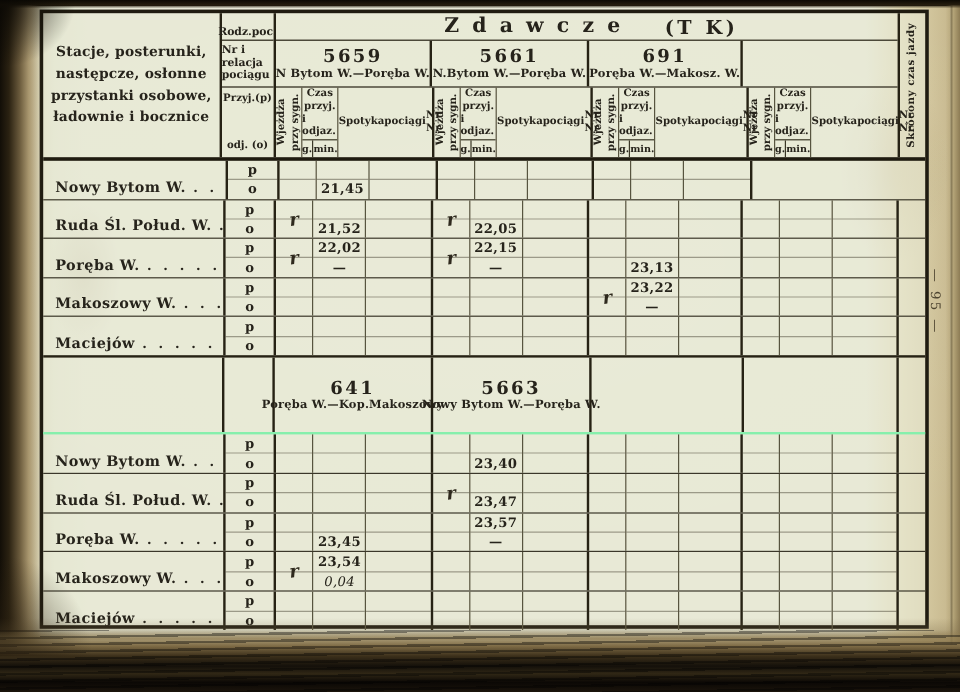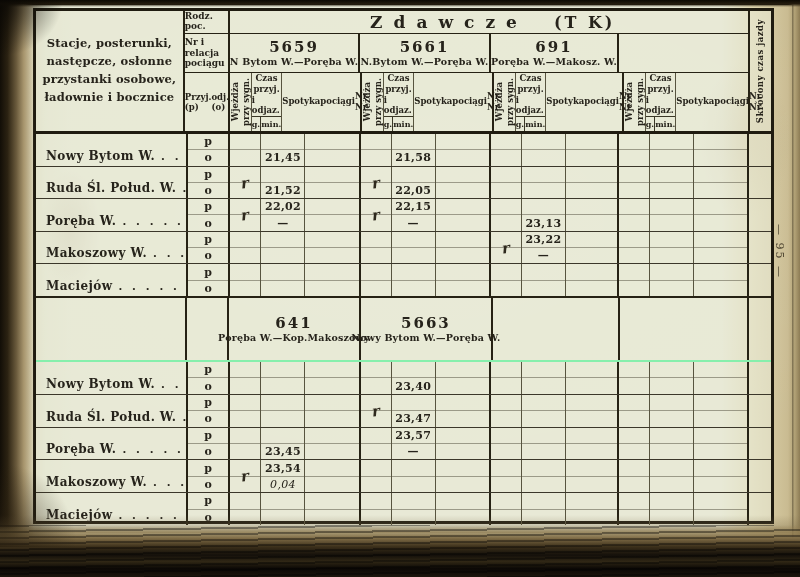--- a/index.html
+++ b/index.html
@@ -32,25 +32,25 @@
   .page-number{position:absolute;right:14px;top:224px;writing-mode:vertical-rl;
         font-size:11px;letter-spacing:2px;color:#4e4531;}
   
   .table{position:absolute;left:33px;top:8px;width:735px;height:510px;
          border:3px solid #1f1b10;box-sizing:content-box;background:rgba(231,233,214,.6);}
   .cell{box-sizing:border-box;}
   .header-band{display:flex;height:120px;border-bottom:3px solid #1f1b10;}
   .colA{width:152px;display:flex;flex-direction:column;justify-content:center;
         text-align:center;font-size:11.5px;font-weight:bold;line-height:1.55;letter-spacing:.2px;}
   .colB{width:43px;border-left:2px solid #262214;display:flex;flex-direction:column;font-size:9px;}
-  .rodz{height:22px;border-bottom:1.5px solid #262214;display:flex;flex-direction:column;
-        align-items:flex-start;justify-content:center;line-height:1.1;font-weight:bold;}
+  .rodz{height:22px;border-bottom:1.5px solid #262214;display:flex;flex-direction:row;
+        align-items:flex-end;justify-content:center;line-height:1.1;font-weight:bold;}
   .nrrel{height:38px;border-bottom:1.5px solid #262214;display:flex;flex-direction:column;
         align-items:flex-start;justify-content:center;line-height:1.15;font-weight:bold;}
-  .przyj{flex:1;display:flex;flex-direction:row;justify-content:space-between;
+  .przyj{flex:1;display:flex;flex-direction:column;justify-content:space-between;
         align-items:center;padding:4px 0 5px;font-weight:bold;font-size:8.5px;}
   .groups-wrap{width:518px;border-left:2px solid #262214;display:flex;flex-direction:column;}
   .title-row{height:22px;border-bottom:1.5px solid #262214;display:flex;align-items:center;
         justify-content:center;}
   .tmain{font-size:17px;font-weight:bold;letter-spacing:11px;margin-left:8px;}
   .tsuf{font-size:16px;font-weight:bold;letter-spacing:3px;margin-left:26px;}
   .train-row{height:38px;border-bottom:1.5px solid #262214;display:flex;}
   .train{display:flex;flex-direction:column;align-items:center;justify-content:center;}
   .train + .train{border-left:2px solid #262214;}
   .w130{width:130px;} .w128{width:128px;}
@@ -274,36 +274,20 @@
               <div class="half ph"></div>
               <div class="half oh">
                 <span class="num">21,45</span>
               </div>
             </div>
             <div class="cell sp">
               <div class="half ph"></div>
               <div class="half oh"></div>
             </div>
           </div>
-          <div class="bgroup w130">
-            <div class="cell wj">
-              <div class="half ph"></div>
-              <div class="half oh"></div>
-            </div>
-            <div class="cell cz">
-              <div class="half ph"></div>
-              <div class="half oh">
-                <span class="num">21,58</span>
-              </div>
-            </div>
-            <div class="cell sp">
-              <div class="half ph"></div>
-              <div class="half oh"></div>
-            </div>
-          </div>
           <div class="bgroup w128">
             <div class="cell wj">
               <div class="half ph"></div>
               <div class="half oh"></div>
             </div>
             <div class="cell cz">
               <div class="half ph"></div>
               <div class="half oh"></div>
             </div>
             <div class="cell sp">

